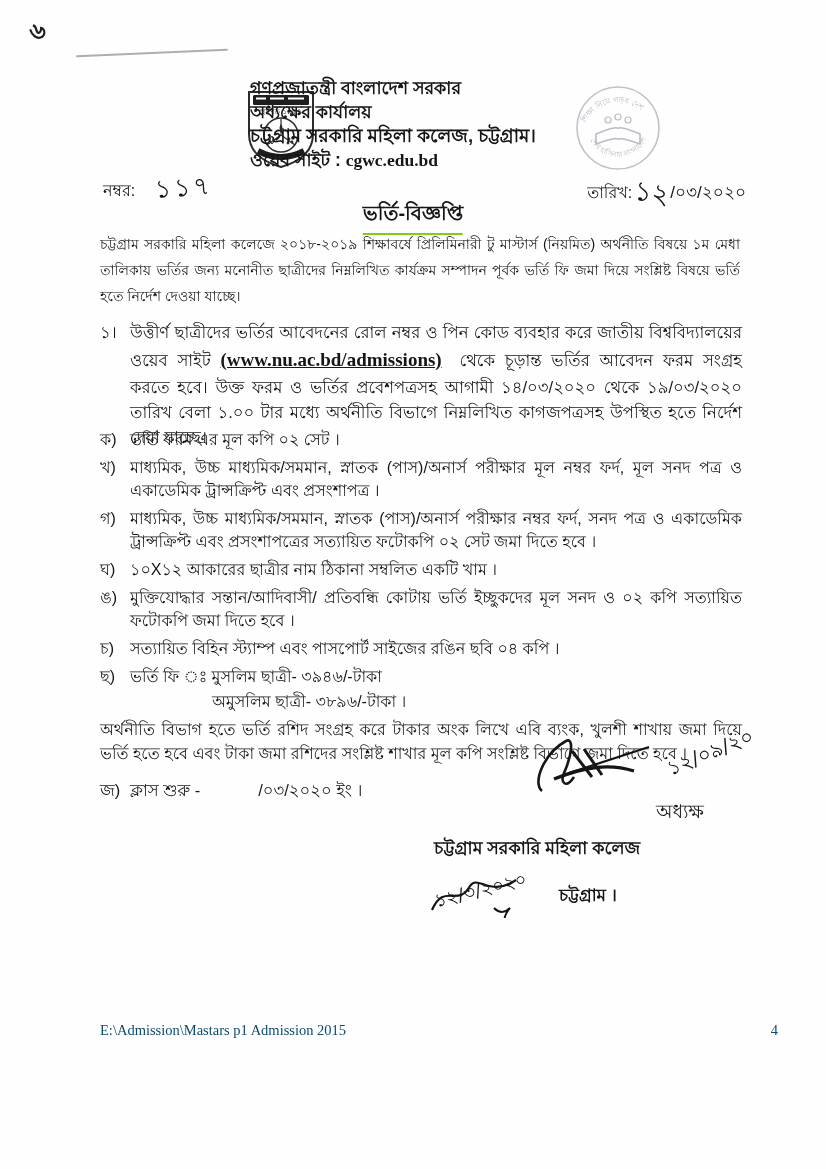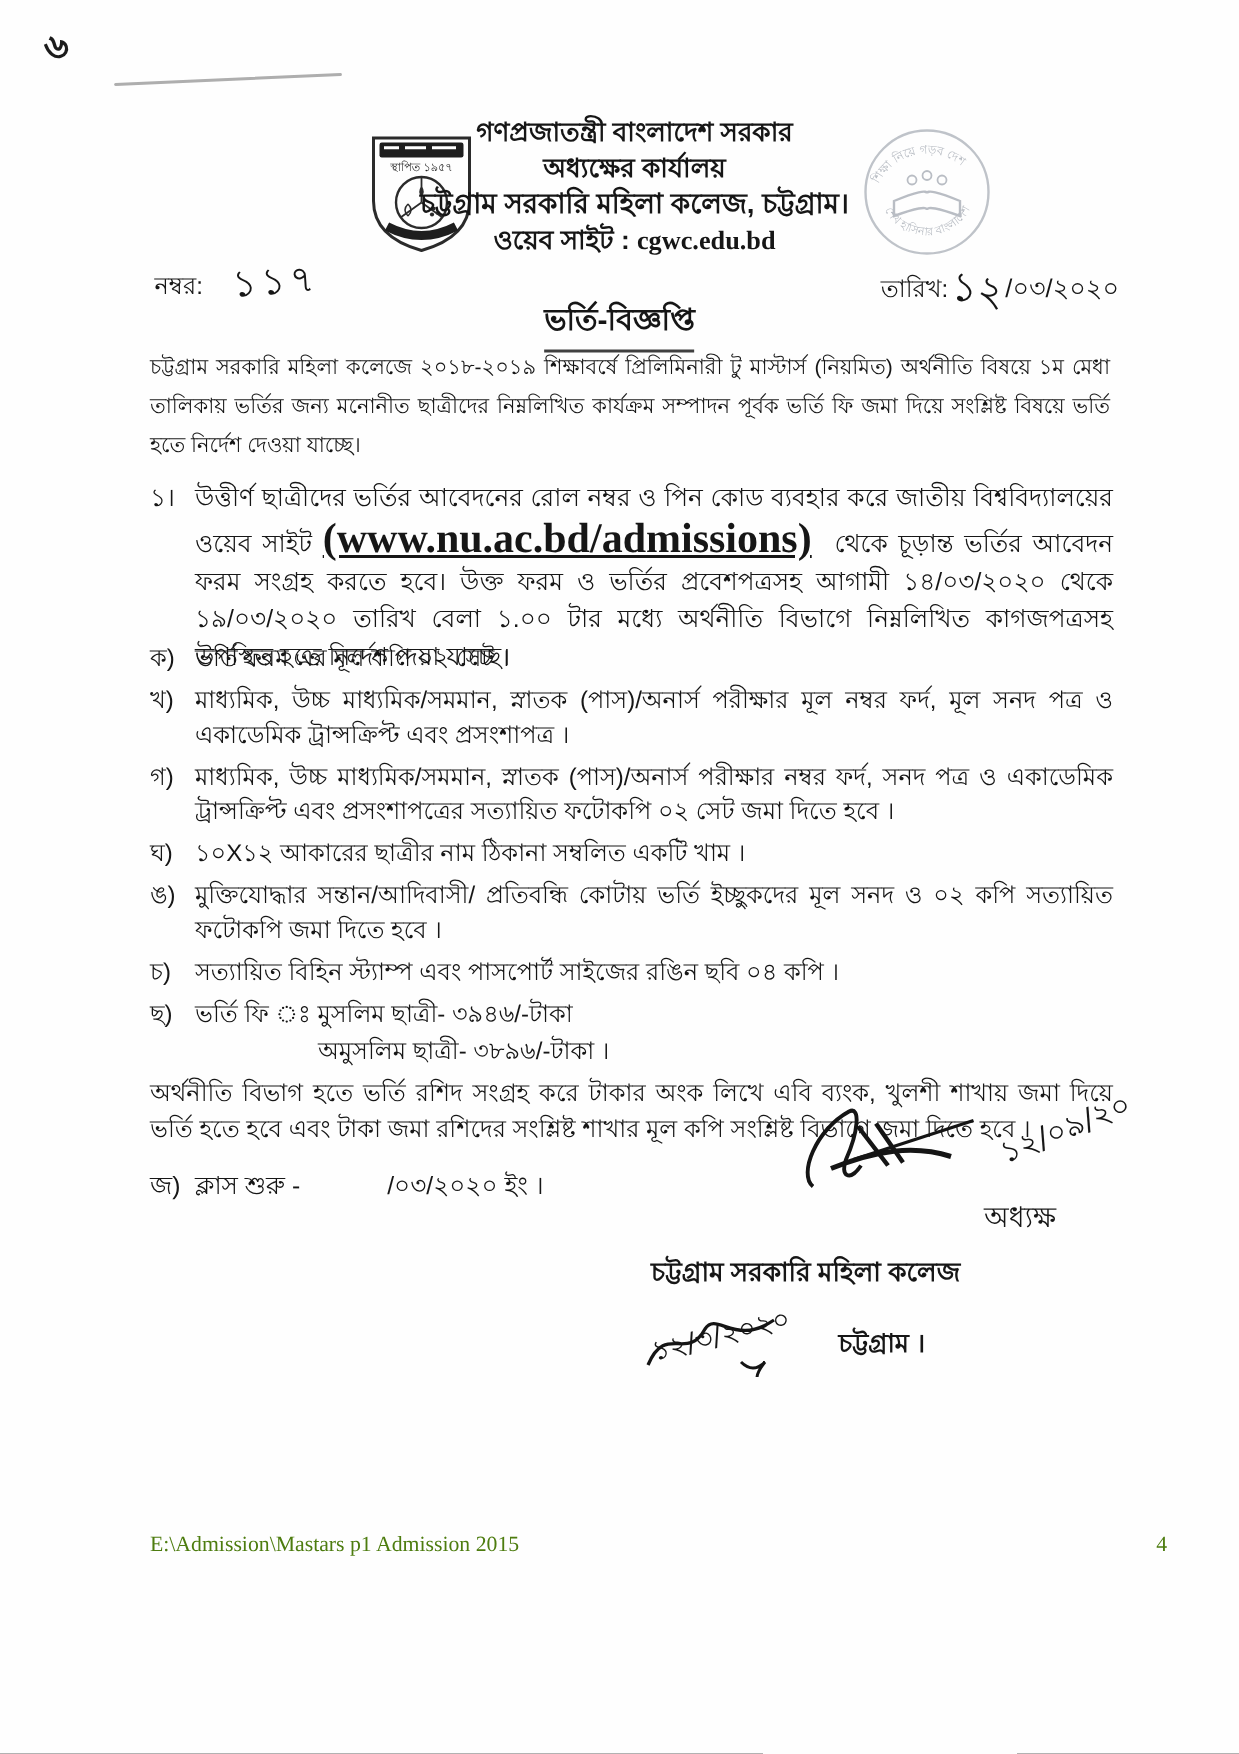--- a/index.html
+++ b/index.html
@@ -10,48 +10,48 @@
     font-family:"Liberation Sans", sans-serif;
     overflow:hidden;
   }
   
   .corner-mark{ position:absolute; left:30px; top:12px; font-size:24px; font-weight:bold;
     transform:rotate(-18deg); color:#1c1c1c; }
   .corner-line{ position:absolute; left:76px; top:52px; width:152px; height:2px;
     background:#6b6b6b; transform:rotate(-2.5deg); opacity:.55; border-radius:2px; }
 
   
-  .header-text{ position:absolute; left:250px; right:230px; top:76px; text-align:center; }
+  .header-text{ position:absolute; left:250px; right:230px; top:76px; }
   .header-text .h-line{ font-weight:bold; font-size:17.5px; line-height:24px; }
   .header-text .h-line3{ font-size:18.5px; }
   .website-url{ font-family:"Liberation Serif", serif; font-weight:bold; }
   .crest{ position:absolute; left:242px; top:86px; }
   .seal{ position:absolute; left:574px; top:84px; opacity:.62; }
 
   
   .meta-row{ position:absolute; left:103px; right:80px; top:168px;
     display:flex; justify-content:space-between; align-items:flex-start; font-size:16px; }
   .hw{ display:inline-block; font-family:"DejaVu Serif", serif; font-weight:bold; }
   .number-value{ font-size:25px; transform:rotate(-4deg); margin-left:20px; letter-spacing:3px; font-weight:normal;}
   .date-day{ font-size:27px; transform:rotate(8deg); margin:0 1px 0 2px; font-weight:normal; position:relative; top:4px;}
   .date-rest{ font-size:17px; }
 
   
   .doc-title{ position:absolute; left:50%; top:198px; transform:translateX(-50%);
-    font-size:20px; font-weight:bold; border-bottom:2px solid #404040; padding-bottom:2px; }
+    font-size:20px; font-weight:bold; border-bottom:2px solid #84cc16; padding-bottom:2px; }
 
   
   .intro{ position:absolute; left:100px; right:86px; top:231px;
     font-size:14px; line-height:26px; text-align:justify; }
 
   
   .item1{ position:absolute; left:100px; right:84px; top:320px; display:flex; }
   .item1 .marker{ width:30px; flex:none; font-size:16.5px; line-height:24px; }
   .item1-body{ flex:1; font-size:16.5px; line-height:25px; text-align:justify; }
-  .url{ font-family:"Liberation Serif", serif; font-weight:bold; font-size:28px;
+  .url{ font-family:"Liberation Serif", serif; font-weight:bold; font-size:19px;
     text-decoration:underline; margin-right:8px; line-height:30px; white-space:nowrap; }
 
   
   .req-block{ position:absolute; left:100px; right:84px; top:428px; }
   .list-item{ display:flex; margin-bottom:5px; }
   .list-item .marker{ width:30px; flex:none; font-size:16px; line-height:23px; }
   .li-body{ flex:1; font-size:16px; line-height:23px; text-align:justify; }
   .li-cont{ margin-left:82px; font-size:16px; line-height:23px; margin-top:2px; }
   .bank-note{ font-size:16px; line-height:24px; text-align:justify; margin-top:4px; }
   .class-line{ display:flex; margin-top:12px; font-size:16.5px; }
@@ -68,21 +68,21 @@
   .sig-org{ text-align:left; font-size:17.5px; font-weight:bold; margin-top:6px; margin-right:40px;}
   .sig-city-row{ position:relative; margin-top:4px; height:50px; }
   .sig-city{ position:absolute; left:125px; top:14px; font-size:17px; font-weight:bold; }
   .sig-date-bottom{ position:absolute; left:0px; top:8px; font-size:18px;
     transform:rotate(-14deg); font-family:"DejaVu Serif", serif; }
   .sig-flourish{ position:absolute; left:-10px; top:0; }
 
   
   .footer{ position:absolute; left:100px; right:48px; top:1022px;
     display:flex; justify-content:space-between;
-    font-family:"Liberation Serif", serif; font-size:14.5px; color:#4d7c0f; }
+    font-family:"Liberation Serif", serif; font-size:14.5px; color:#0c4a6e; }
 </style>
 </head>
 <body>
 
 <div class="page">
 
   <div class="corner-mark">৬</div>
   <div class="corner-line"></div>
 
   <svg class="crest" width="78" height="86" viewBox="0 0 78 86">

